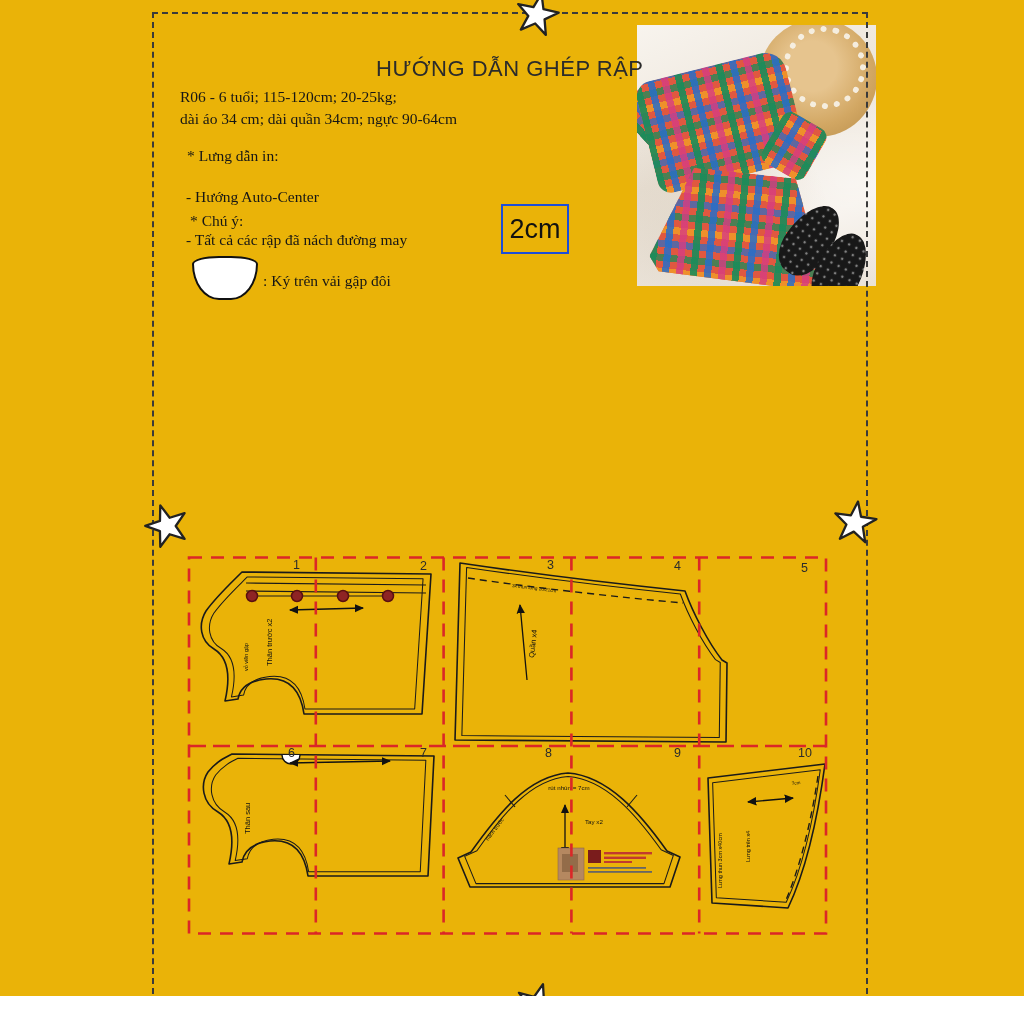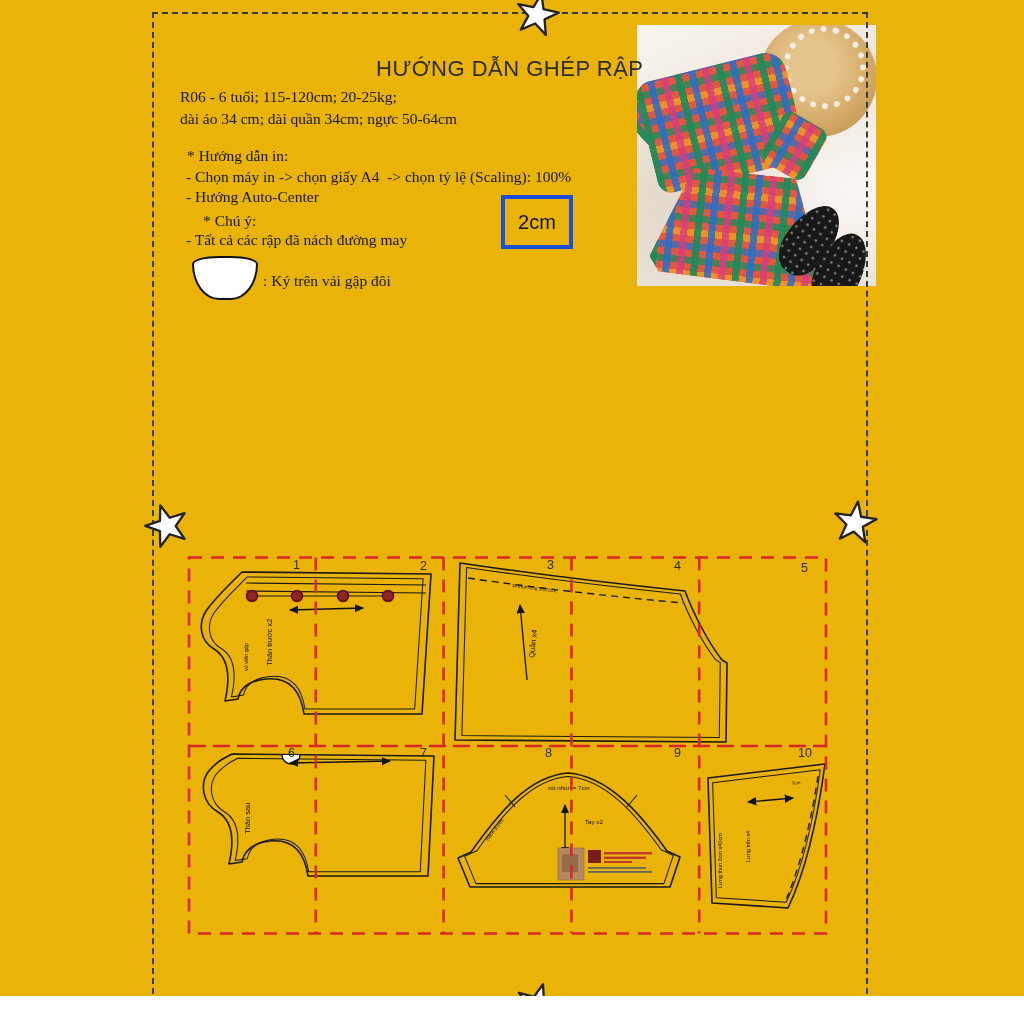--- a/index.html
+++ b/index.html
@@ -13,22 +13,22 @@
   .pb-left{left:152px;top:12px;height:992px;border-left:2px dashed #3a3a3a;}
   .pb-right{left:866px;top:12px;height:992px;border-left:2px dashed #3a3a3a;}
 
   .star{position:absolute;z-index:6;width:46px;height:46px;}
 
   
   .title{position:absolute;left:376px;top:56px;font-size:22px;letter-spacing:.5px;color:#2b2b2b;z-index:4;}
   .serif{position:absolute;font-family:"Liberation Serif","DejaVu Serif",serif;font-size:15.5px;color:#161616;z-index:4;white-space:pre;}
 
   
-  .scalebox{position:absolute;left:501px;top:195px;width:64px;height:46px;border:4px solid #1d4ed8;
-            display:flex;align-items:center;justify-content:center;font-size:20px;color:#111;z-index:4;}
+  .scalebox{position:absolute;left:501px;top:204px;width:64px;height:46px;border:2px solid #1d4ed8;
+            display:flex;align-items:center;justify-content:center;font-size:27px;color:#111;z-index:4;}
 
   
   .fold-symbol{position:absolute;left:192px;top:256px;width:62px;height:40px;background:#fff;
                border:2px solid #111;border-radius:50% 50% 50% 50% / 22% 22% 100% 100%;z-index:4;}
 
   
   .photo{position:absolute;left:637px;top:25px;width:239px;height:261px;z-index:1;overflow:hidden;
          background:linear-gradient(155deg,#f8f4ee 0%,#ece4d9 45%,#f4eee6 75%,#e9e1d6 100%);}
   .photo::before{content:"";position:absolute;inset:0;
          background:radial-gradient(ellipse at 20% 85%,rgba(160,140,110,.18),transparent 55%),
@@ -101,25 +101,24 @@
   </svg>
   <svg class="star" style="left:832px;top:500px;transform:rotate(8deg);" viewBox="0 0 36 36">
     <polygon points="18,1 22,12.5 34.2,12.7 24.5,20.1 28,31.8 18,24.8 8,31.8 11.5,20.1 1.8,12.7 14,12.5" fill="#fff" stroke="#222" stroke-width="1.8" stroke-linejoin="round"></polygon>
   </svg>
   <svg class="star" style="left:514px;top:982px;transform:rotate(16deg);" viewBox="0 0 36 36">
     <polygon points="18,1 22,12.5 34.2,12.7 24.5,20.1 28,31.8 18,24.8 8,31.8 11.5,20.1 1.8,12.7 14,12.5" fill="#fff" stroke="#222" stroke-width="1.8" stroke-linejoin="round"></polygon>
   </svg>
 
   <div class="title">HƯỚNG DẪN GHÉP RẬP</div>
   <div class="serif" style="left:180px;top:88px;">R06 - 6 tuổi; 115-120cm; 20-25kg;</div>
-  <div class="serif" style="left:180px;top:110px;">dài áo 34 cm; dài quần 34cm; ngực 50-64cm</div>
-  <div class="serif" style="left:187px;top:147px;">* Hướng dẫn in:</div>
-  <div class="serif" style="left:186px;top:168px;">- Chọn máy in -&gt; chọn giấy A4  -&gt; chọn tỷ lệ (Scaling): 100%</div>
+  <div class="serif" style="left:180px;top:110px;">dài áo 34 cm; dài quần 34cm; ngực 90-64cm</div>
+  <div class="serif" style="left:187px;top:147px;">* Lưng dẫn in:</div>
   <div class="serif" style="left:186px;top:188px;">- Hướng Auto-Center</div>
-  <div class="serif" style="left:203px;top:212px;">* Chú ý:</div>
+  <div class="serif" style="left:190px;top:212px;">* Chú ý:</div>
   <div class="serif" style="left:186px;top:231px;">- Tất cả các rập đã nách đường may</div>
 
   <div class="scalebox">
     <span>2cm</span>
   </div>
 
   <div class="fold-symbol"></div>
   <div class="serif" style="left:263px;top:272px;">: Ký trên vải gập đôi</div>
 
   <svg class="pattern-svg" viewBox="0 0 643 383">

